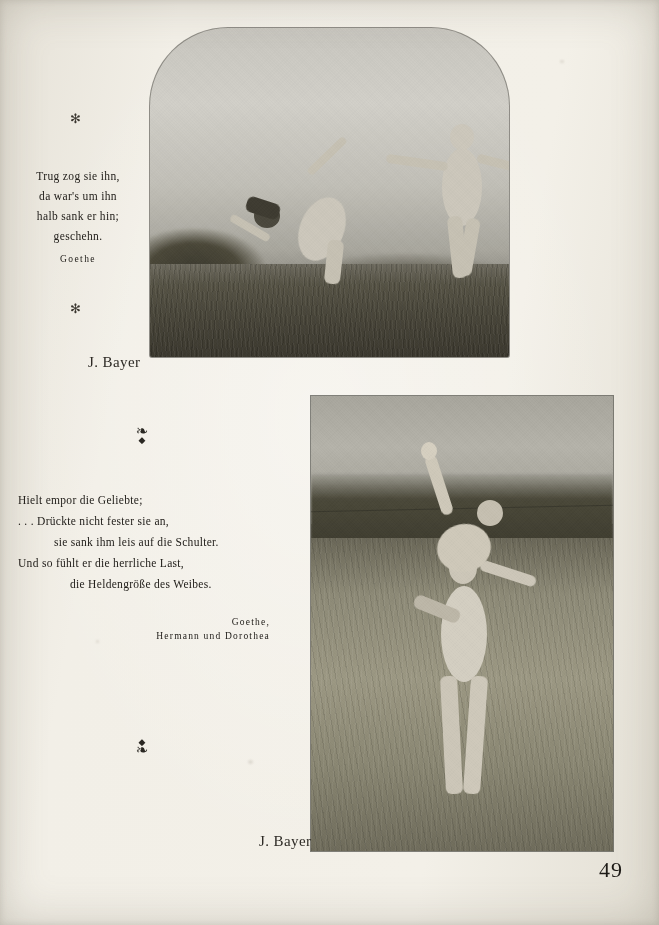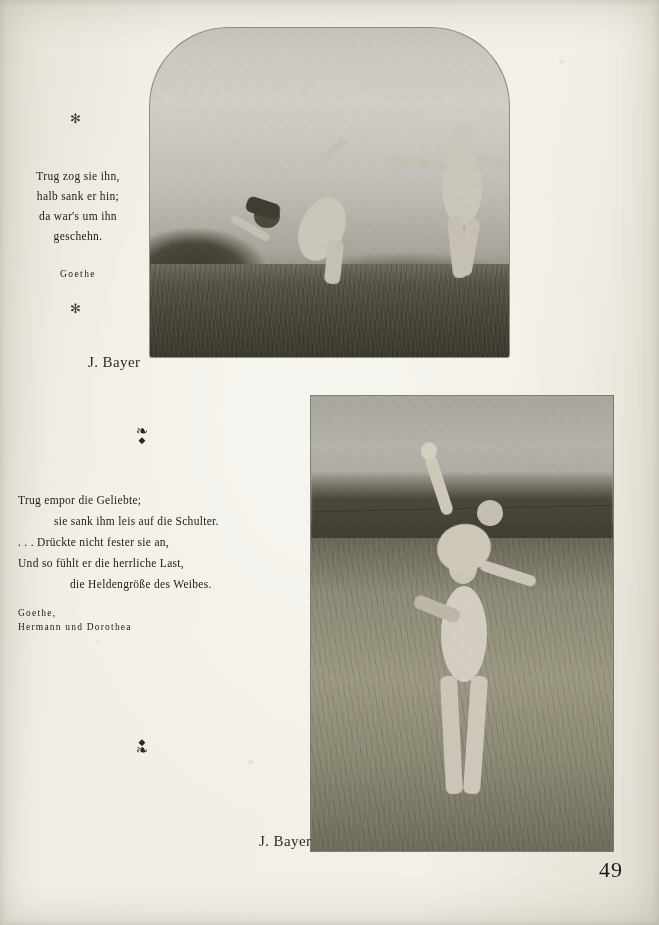--- a/index.html
+++ b/index.html
@@ -162,43 +162,43 @@
     width: 128px;
     text-align: center;
     font-size: 11.5px;
     line-height: 20px;
     letter-spacing: .35px;
   }
   .verse1 .line { white-space: nowrap; }
   .attrib {
     font-size: 9.5px;
     letter-spacing: 1.4px;
-    margin-top: 18px;
+    margin-top: 3px;
   }
 
   .verse2 {
     left: 18px;
     top: 490px;
     width: 270px;
     font-size: 11.5px;
     line-height: 21px;
     letter-spacing: .3px;
     color: #23201c;
   }
   .verse2 .l { white-space: nowrap; }
   .verse2 .i1 { padding-left: 36px; }
   .verse2 .i2 { padding-left: 28px; }
   .verse2 .i3 { padding-left: 46px; }
   .verse2 .i4 { padding-left: 52px; }
   .verse2 .attrib2 {
-    text-align: left;
+    text-align: right;
     font-size: 9.5px;
     letter-spacing: 1.2px;
     line-height: 14px;
-    margin-top: 11px;
+    margin-top: 20px;
     padding-right: 18px;
   }
 
   
   .aster {
     position: absolute;
     font-size: 13px;
     color: #3a362f;
     line-height: 1;
   }
@@ -307,30 +307,30 @@
     <span class="top">❧</span>
     <span class="mid">◆</span>
   </div>
   <div class="fleuron fleuron-2">
     <span class="mid">◆</span>
     <span class="bot">❧</span>
   </div>
 
   <div class="verse verse1">
     <div class="line">Trug zog sie ihn,</div>
+    <div class="line">da war's um ihn</div>
     <div class="line">halb sank er hin;</div>
-    <div class="line">da war's um ihn</div>
     <div class="line">geschehn.</div>
     <div class="attrib">Goethe</div>
   </div>
 
   <div class="verse verse2">
-    <div class="l">Trug empor die Geliebte;</div>
+    <div class="l">Hielt empor die Geliebte;</div>
+    <div class="l">. . . Drückte nicht fester sie an,</div>
     <div class="l i1">sie sank ihm leis auf die Schulter.</div>
-    <div class="l">. . . Drückte nicht fester sie an,</div>
     <div class="l">Und so fühlt er die herrliche Last,</div>
     <div class="l i4">die Heldengröße des Weibes.</div>
     <div class="attrib2">
       <div>Goethe,</div>
       <div>Hermann und Dorothea</div>
     </div>
   </div>
 
   <div class="folio">49</div>
 

